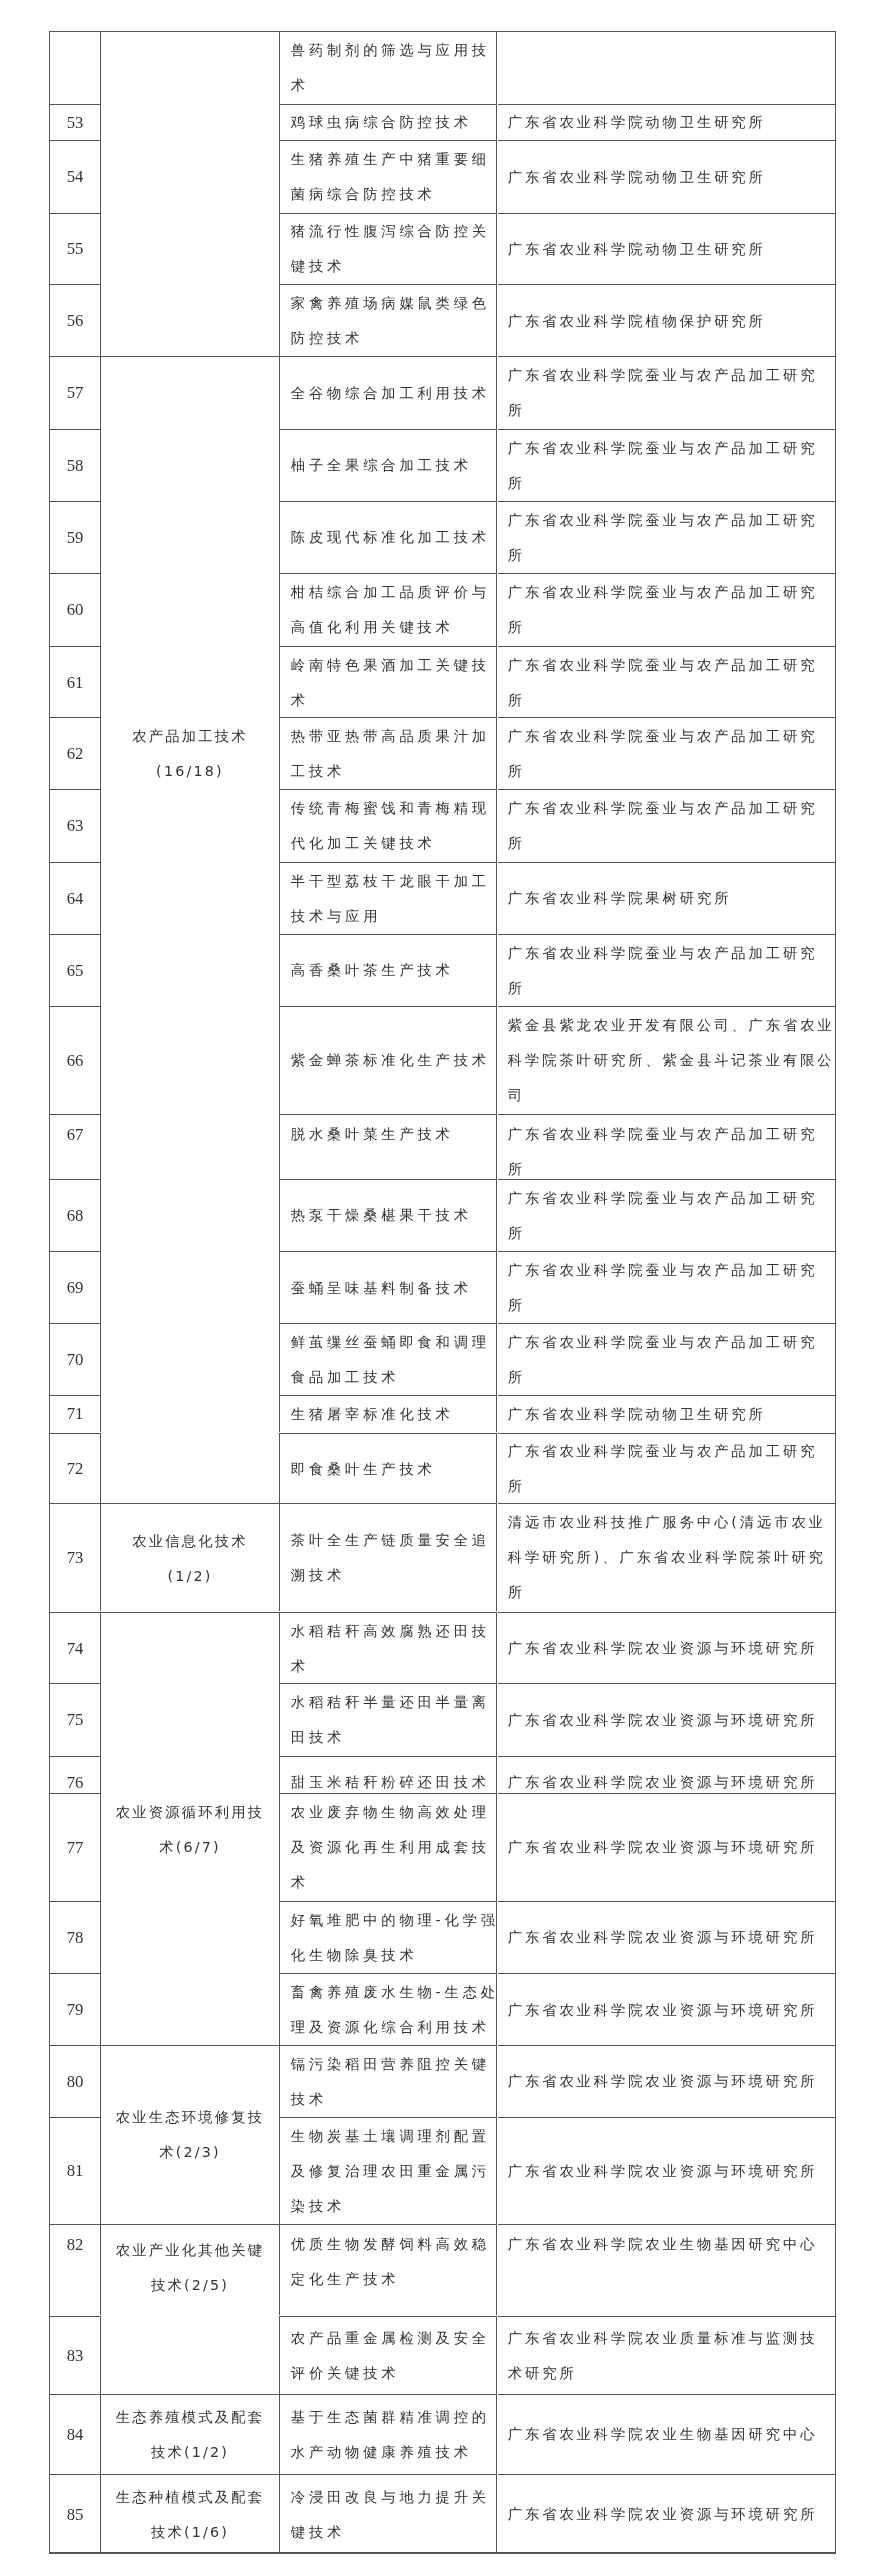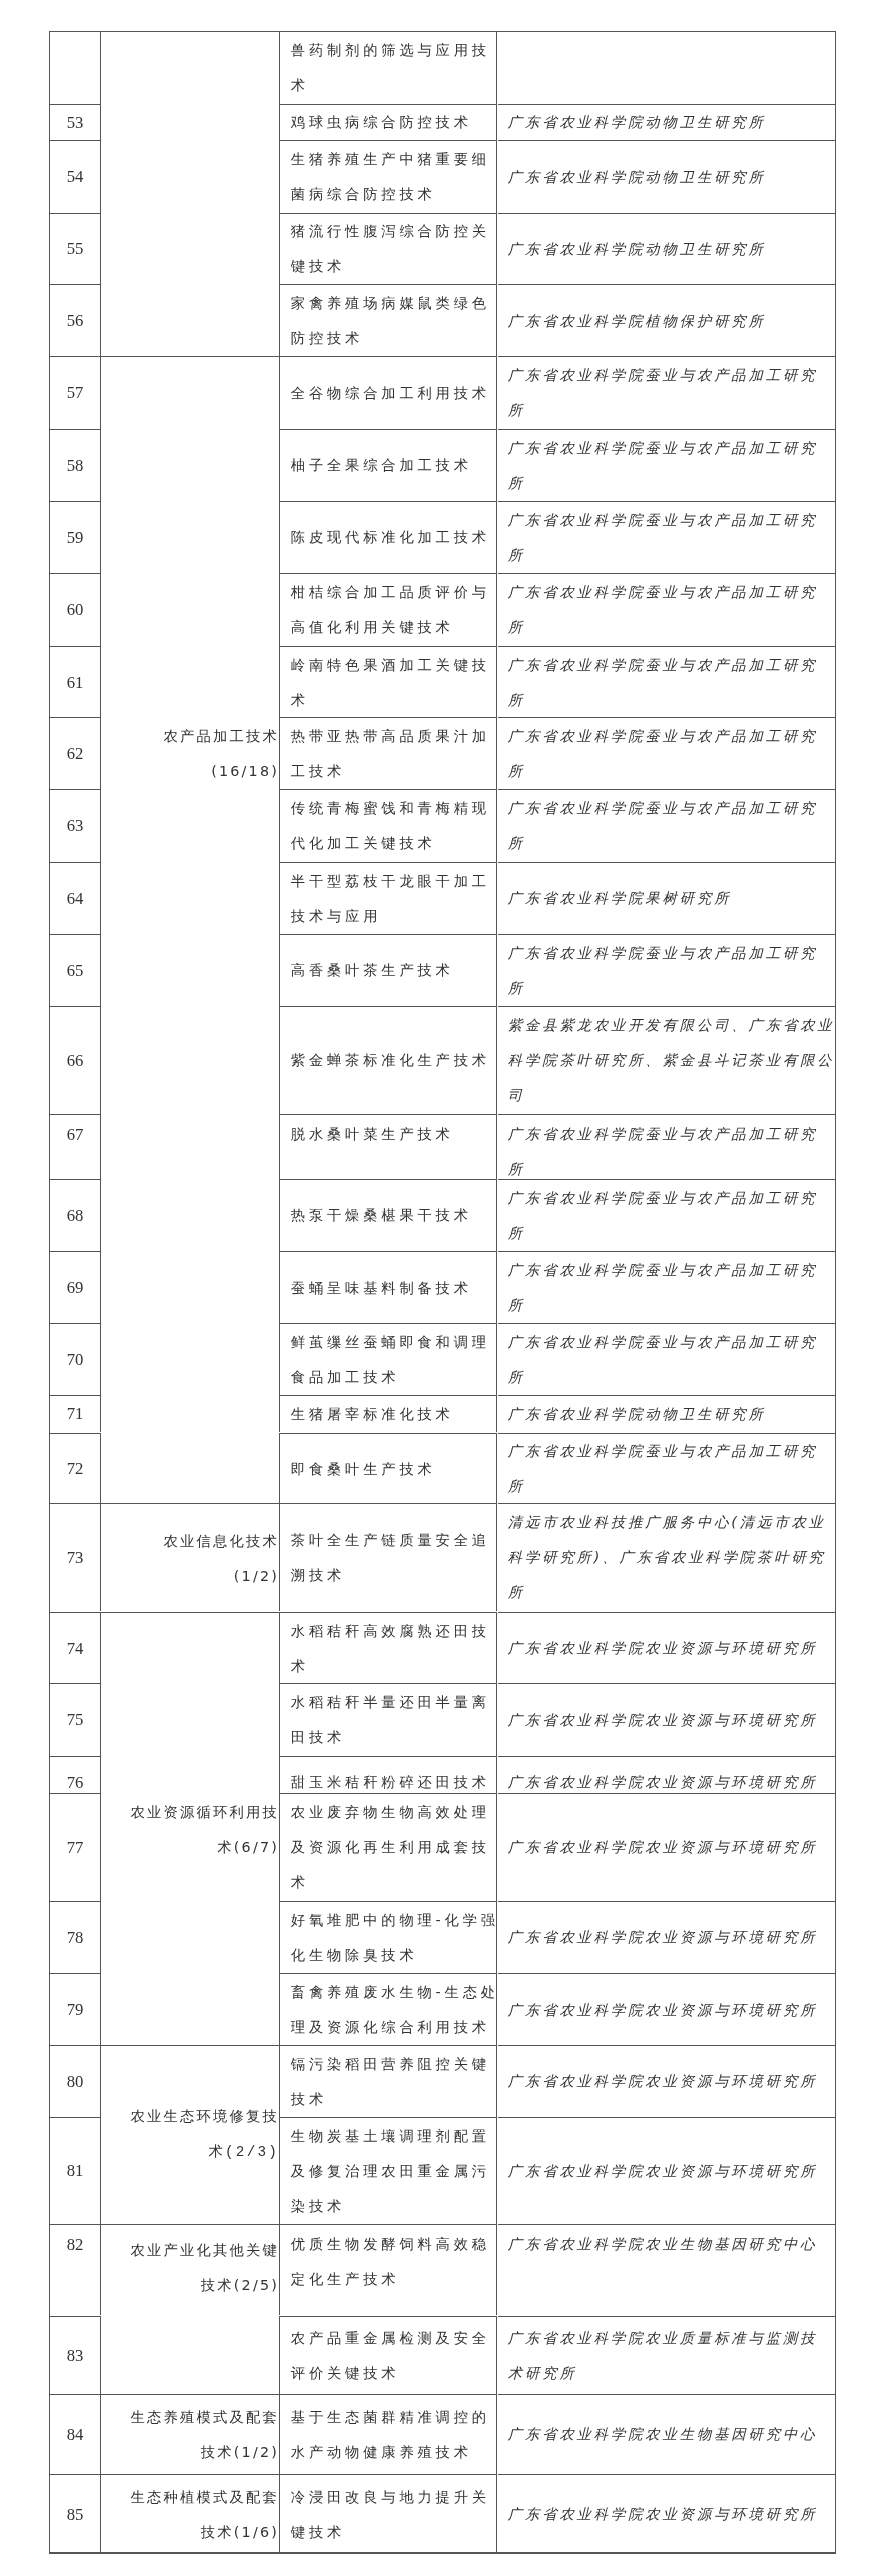--- a/index.html
+++ b/index.html
@@ -16,24 +16,24 @@
            font-family: "Liberation Serif", "DejaVu Serif", serif; font-size: 16.7px; color: #333; }
   .c-num.top { align-items: flex-start; padding-top: 10px; }
   .c-proj { left: 279px; width: 218px; border-left: 1px solid #555; border-right: 1px solid #555;
             padding: 0 5.9px 0 10.8px; display: flex; flex-direction: column; justify-content: center; }
   .c-proj.top { justify-content: flex-start; padding-top: 2px; }
   .c-org { left: 498px; width: 338px; border-right: 1px solid #555;
            padding: 0 5.9px 0 9.8px; display: flex; flex-direction: column; justify-content: center; }
   .c-org.top { justify-content: flex-start; padding-top: 2px; }
   .line { font-size: 14.3px; line-height: 35px; white-space: nowrap; }
   .c-proj .line { letter-spacing: 3.8px; }
-  .c-org .line { letter-spacing: 2.9px; font-style: italic; }
+  .c-org .line { letter-spacing: 2.9px; }
   .cat { position: absolute; left: 101px; width: 178px; box-sizing: border-box;
          border-top: 1px solid #555; background: #fff; }
-  .cat-text { position: absolute; left: 0; right: 0; text-align: right; }
+  .cat-text { position: absolute; left: 0; right: 0; text-align: center; }
   .cat-text .line { font-size: 14.3px; line-height: 35px; letter-spacing: 2.2px; }
 </style>
 </head>
 <body>
 
 <div id="doc">
   <div id="rows">
       <div class="row" style="left: 0px; width: 885px; top: 3.9px; height: 73px;">
         <div class="cell c-num"></div>
         <div class="cell c-proj">
@@ -395,21 +395,21 @@
           <div class="line">(1/2)</div>
         </div>
       </div>
       <div class="cat" style="top: 1585px; height: 434px;">
         <div class="cat-text" style="top: 182px;">
           <div class="line">农业资源循环利用技</div>
           <div class="line">术(6/7)</div>
         </div>
       </div>
       <div class="cat" style="top: 2018px; height: 179px;">
-        <div class="cat-text" style="top: 54px; font-family: Liberation Mono, monospace;">
+        <div class="cat-text" style="top: 54px;">
           <div class="line">农业生态环境修复技</div>
           <div class="line">术(2/3)</div>
         </div>
       </div>
       <div class="cat" style="top: 2197px; height: 170px;">
         <div class="cat-text" style="top: 7.9px;">
           <div class="line">农业产业化其他关键</div>
           <div class="line">技术(2/5)</div>
         </div>
       </div>

